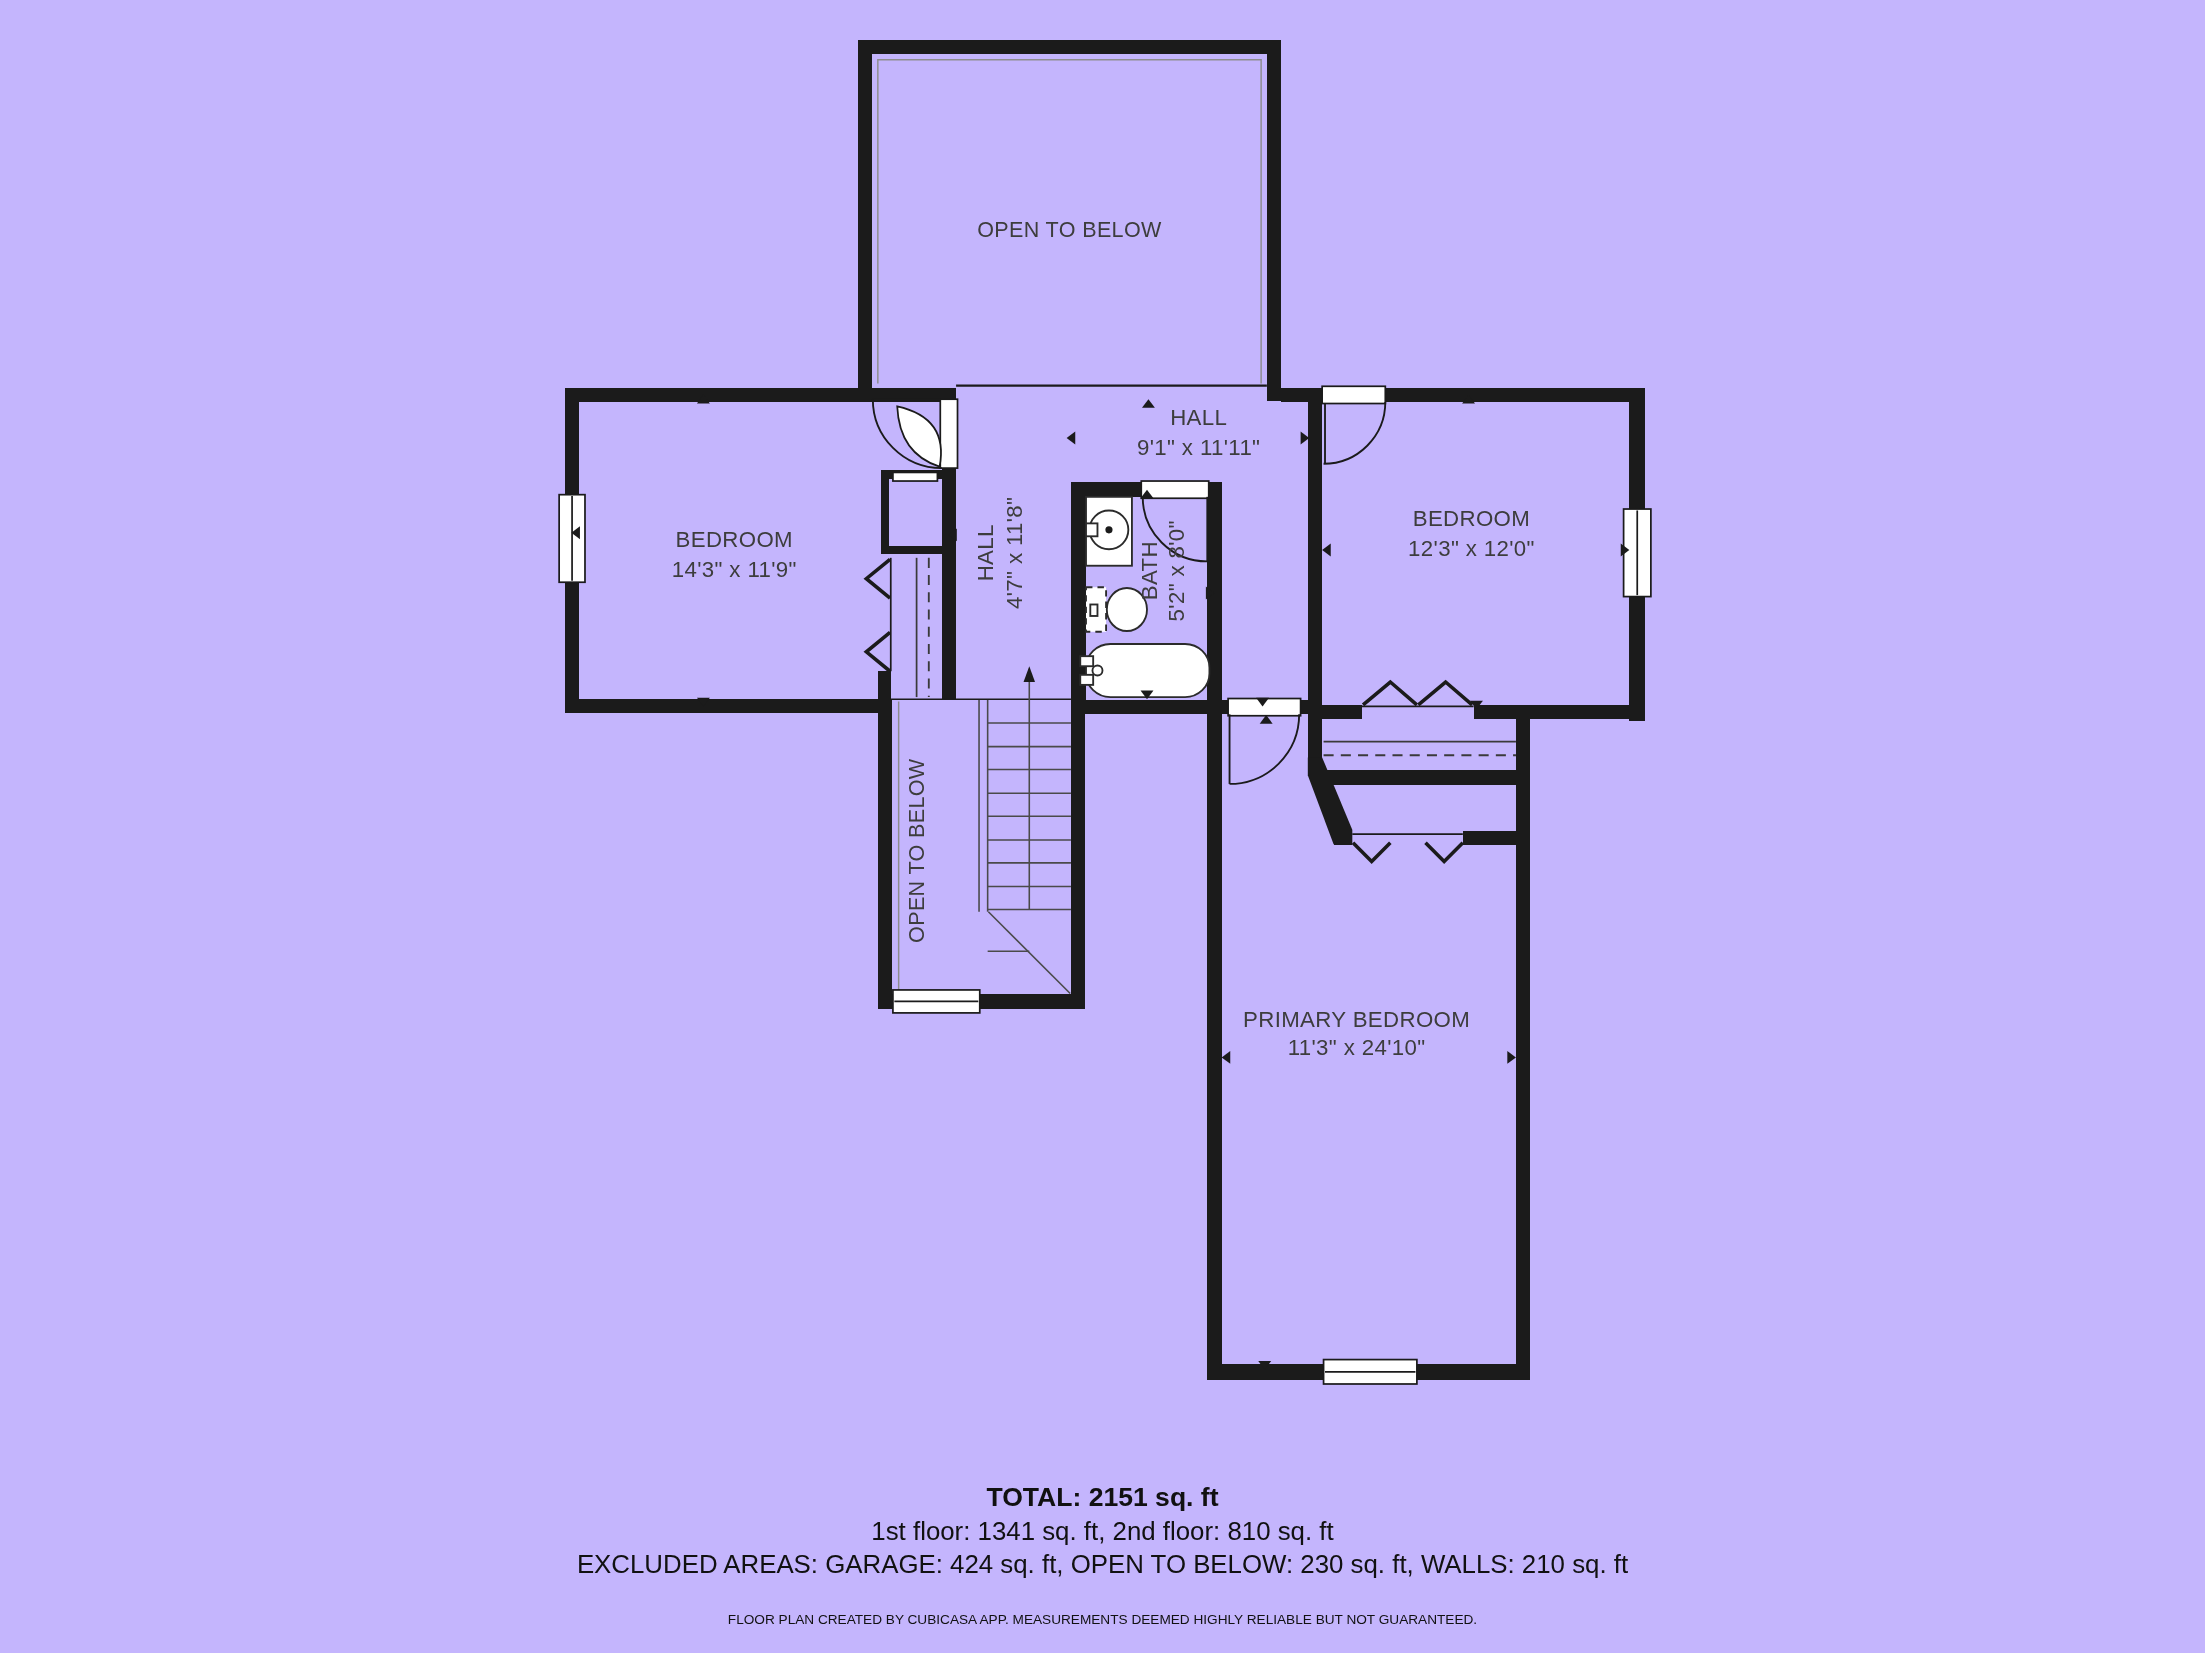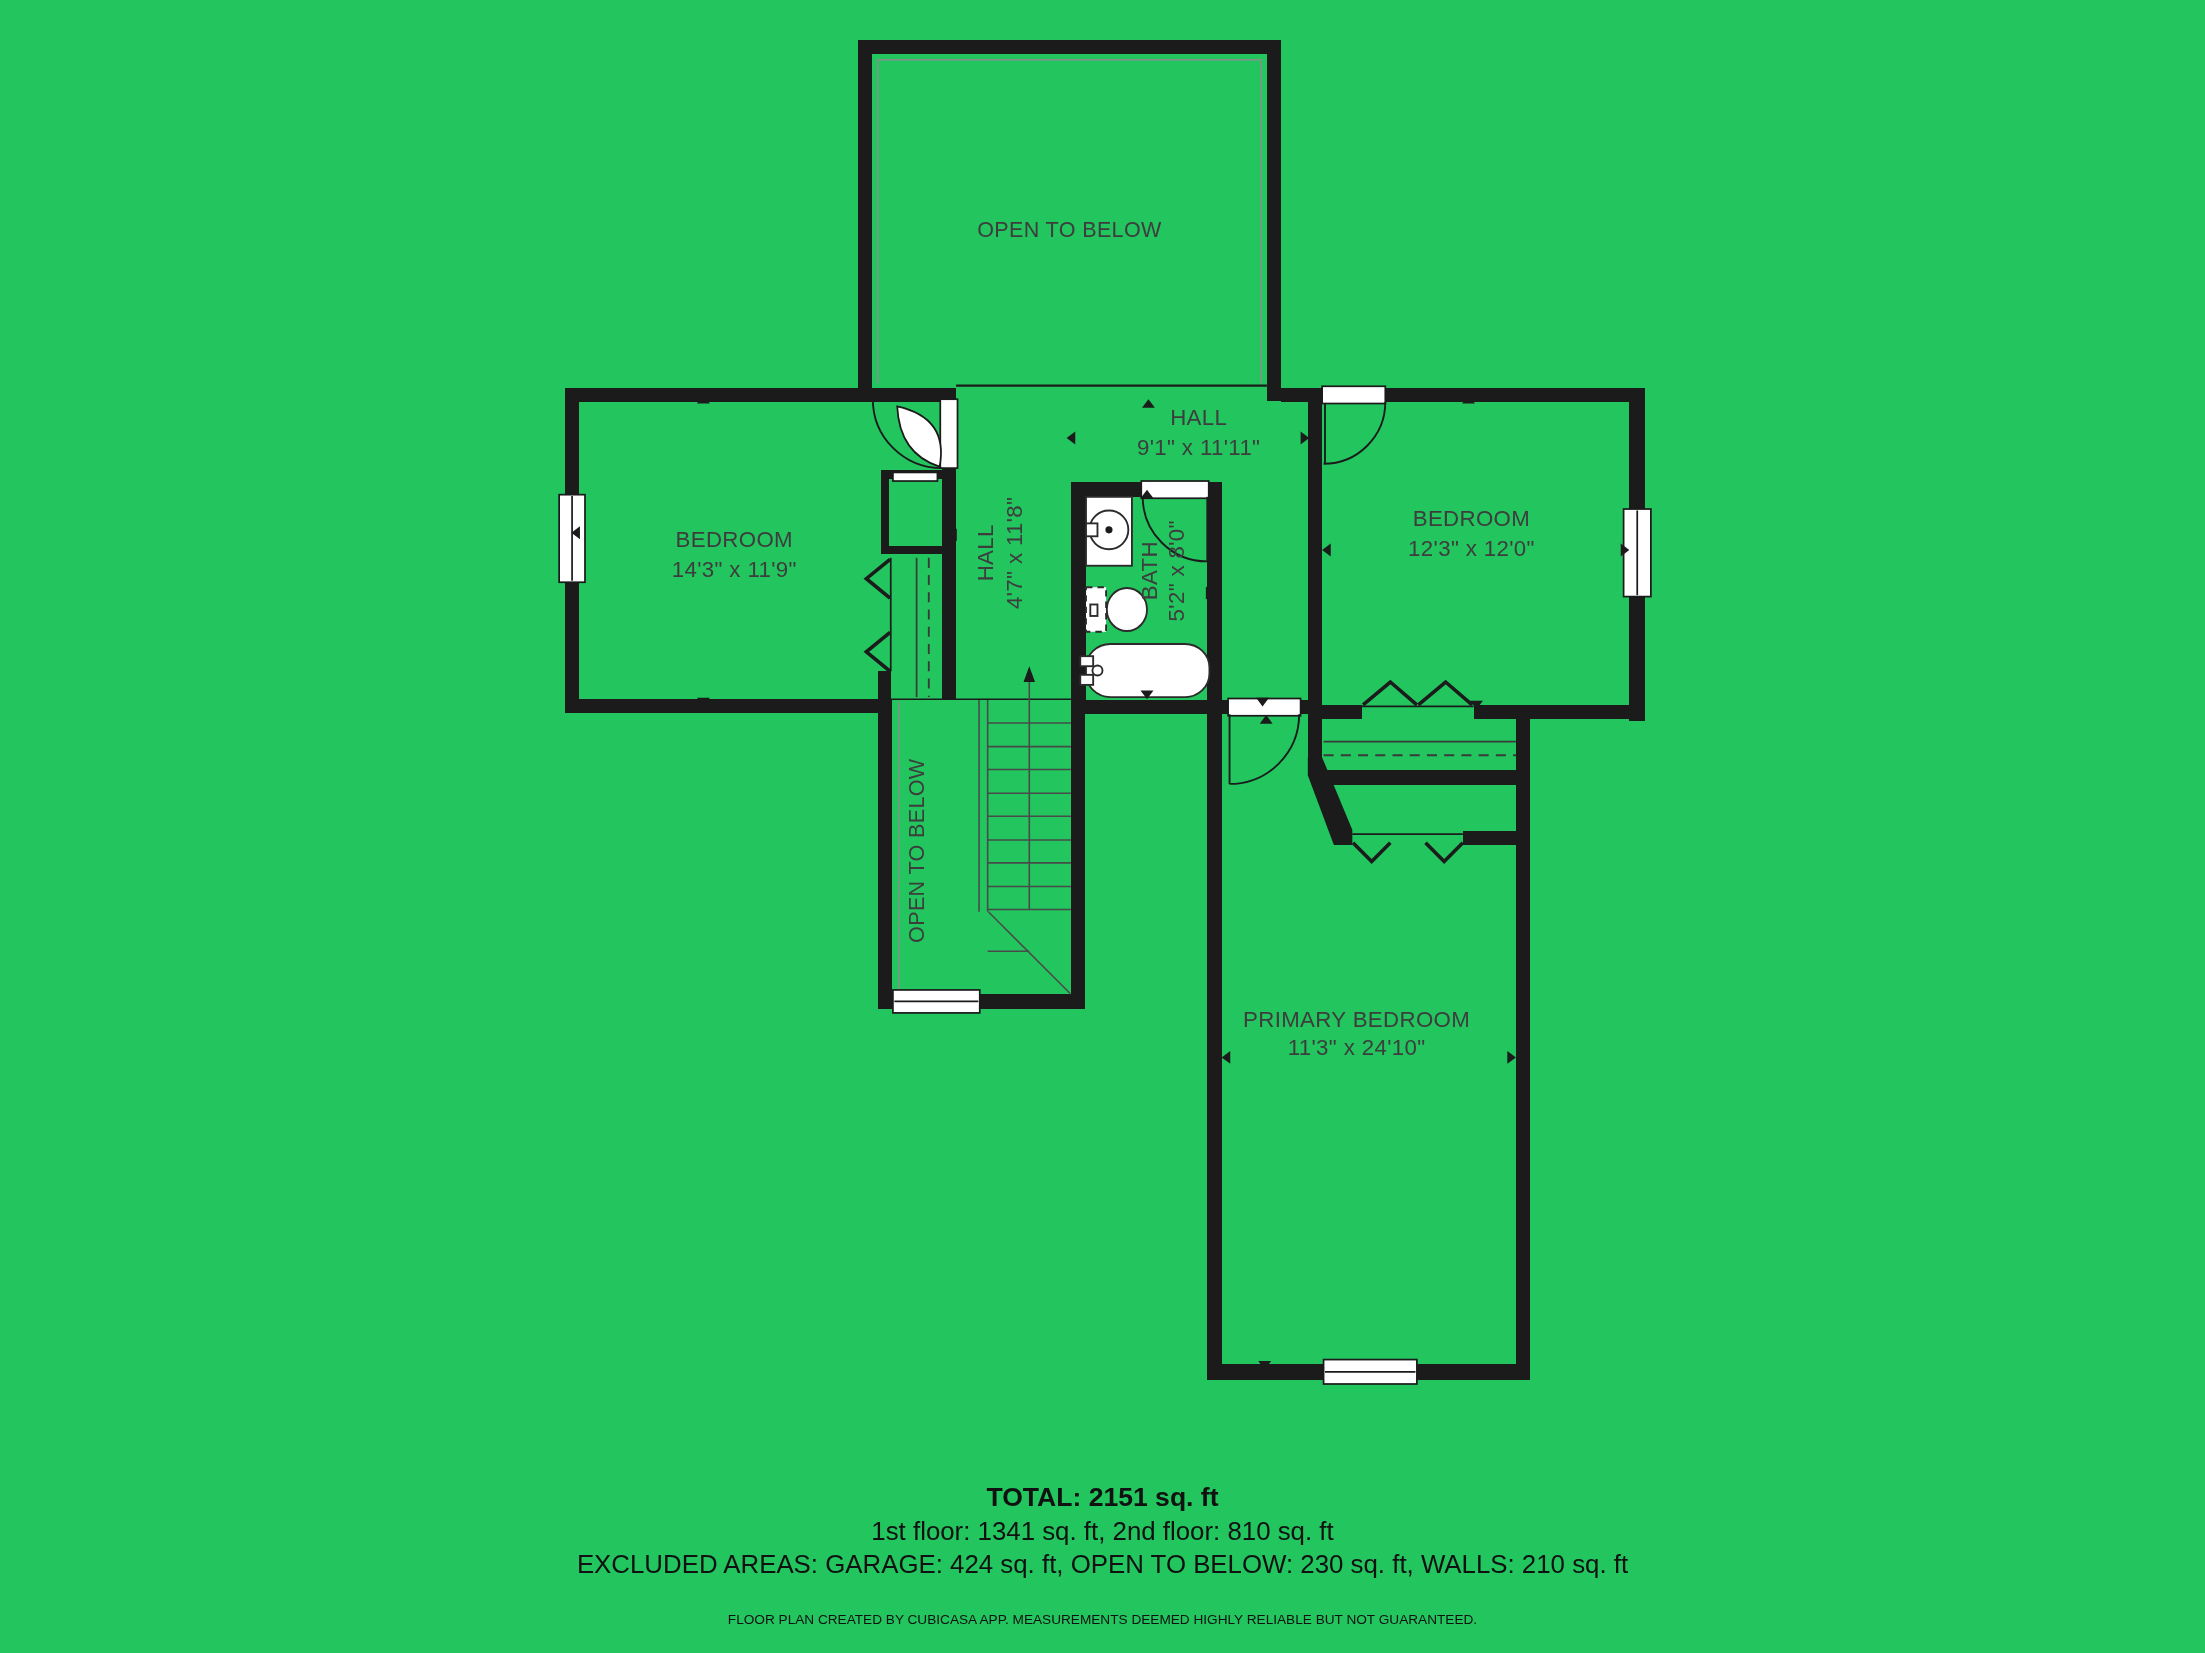--- a/index.html
+++ b/index.html
@@ -1,16 +1,16 @@
 <!DOCTYPE html>
 <html style="font-size:11.5px"><head>
 <meta charset="utf-8">
 <style>
   html,body{margin:0;padding:0;background:#ffffff;}
-  .page{position:relative;width:2205px;height:1654px;background:#22c55e;overflow:hidden;
+  .page{position:relative;width:2205px;height:1654px;background:#c4b5fd;overflow:hidden;
         font-family:"Liberation Sans",sans-serif;}
   svg{position:absolute;left:0;top:0;}
   .wall{fill:#1b1b1b;}
   .ln{stroke:#1b1b1b;stroke-width:3;fill:none;}
   .ln2{stroke:#1b1b1b;stroke-width:2.4;fill:none;}
   .soft{stroke:#8d8d8d;stroke-width:2;fill:none;}
   .tread{stroke:#4a4a4a;stroke-width:2.2;fill:none;}
   .chev{stroke:#1b1b1b;stroke-width:5;fill:none;stroke-linejoin:miter;}
   .dash{stroke:#3a3a3a;stroke-width:2.6;fill:none;stroke-dasharray:14 10;}
   .rail{stroke:#3a3a3a;stroke-width:2.4;fill:none;}

